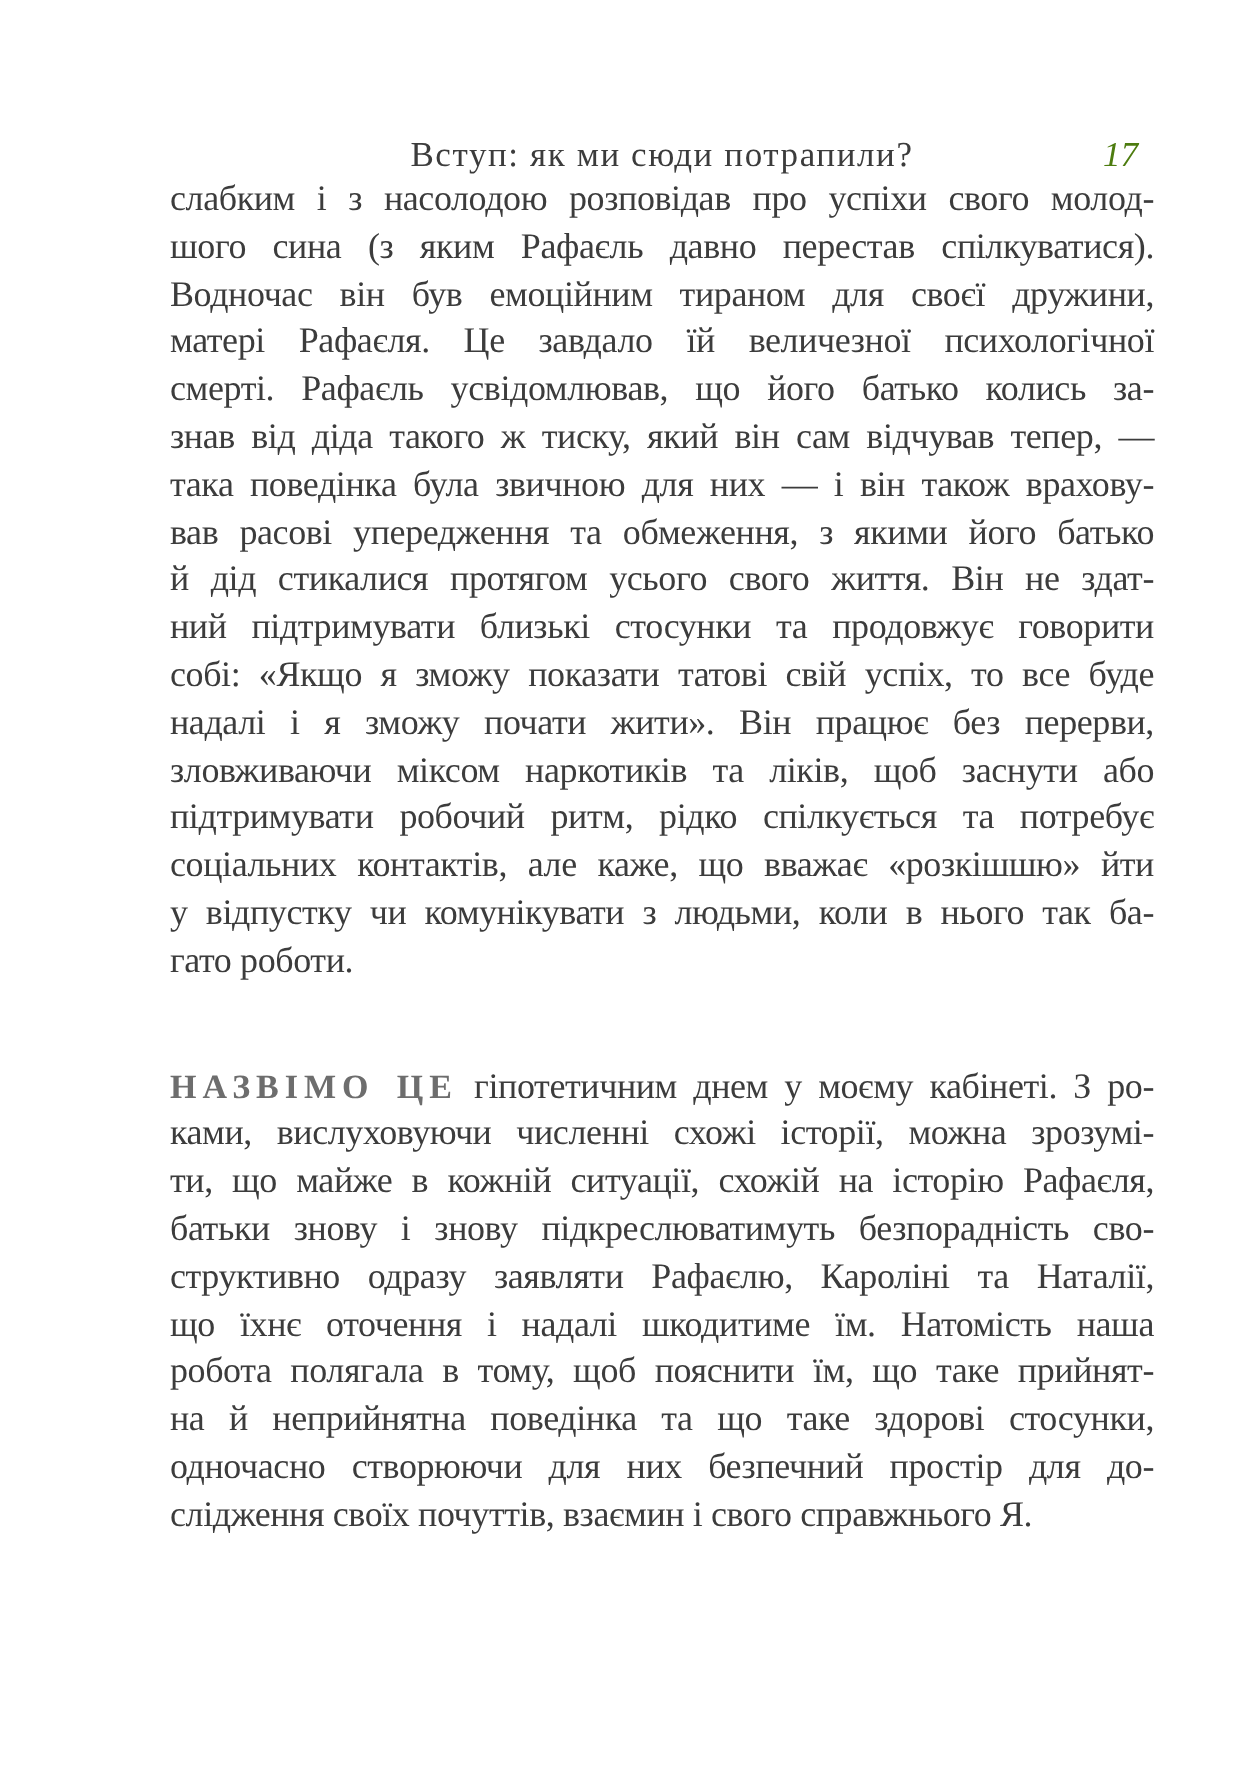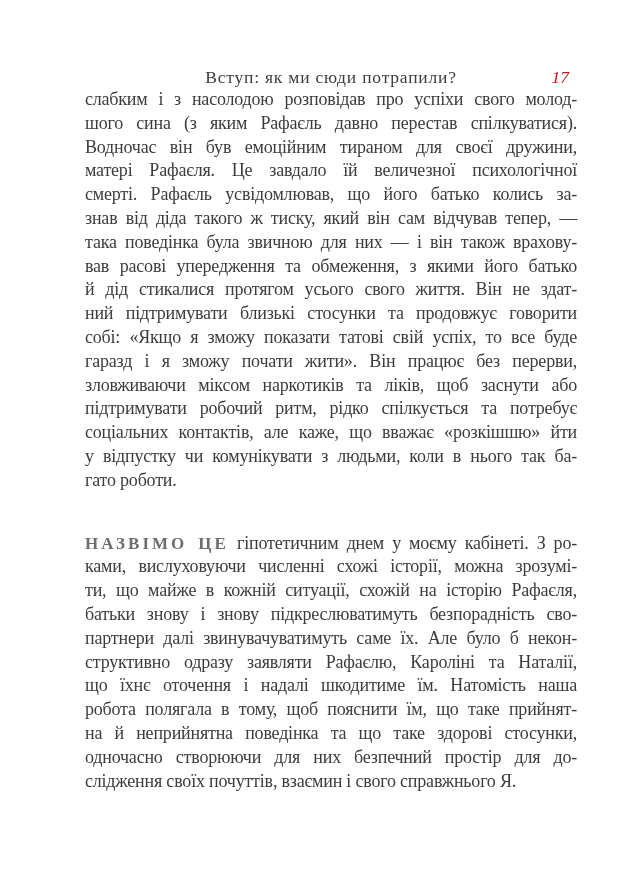--- a/index.html
+++ b/index.html
@@ -31,21 +31,21 @@
     text-align: center;
     letter-spacing: 0.8px;
     color: #3c3c3c;
   }
   .page-number {
     position: absolute;
     right: 8px;
     top: 0;
     font-style: italic;
     font-size: 17.5px;
-    color: #b91c1c;
+    color: #4d7c0f;
   }
   .body-block {
     position: absolute;
     top: 88px;
     left: 85px;
     width: 492px;
     font-size: 18px;
     line-height: 23.8px;
     letter-spacing: -0.2px;
   }
@@ -86,37 +86,36 @@
         <div class="line">шого сина (з яким Рафаєль давно перестав спілкуватися).</div>
         <div class="line">Водночас він був емоційним тираном для своєї дружини,</div>
         <div class="line">матері Рафаєля. Це завдало їй величезної психологічної</div>
         <div class="line">смерті. Рафаєль усвідомлював, що його батько колись за-</div>
         <div class="line">знав від діда такого ж тиску, який він сам відчував тепер, —</div>
         <div class="line">така поведінка була звичною для них — і він також врахову-</div>
         <div class="line">вав расові упередження та обмеження, з якими його батько</div>
         <div class="line">й дід стикалися протягом усього свого життя. Він не здат-</div>
         <div class="line">ний підтримувати близькі стосунки та продовжує говорити</div>
         <div class="line">собі: «Якщо я зможу показати татові свій успіх, то все буде</div>
-        <div class="line">гаразд і я зможу почати жити». Він працює без перерви,</div>
+        <div class="line">надалі і я зможу почати жити». Він працює без перерви,</div>
         <div class="line">зловживаючи міксом наркотиків та ліків, щоб заснути або</div>
         <div class="line">підтримувати робочий ритм, рідко спілкується та потребує</div>
         <div class="line">соціальних контактів, але каже, що вважає «розкішшю» йти</div>
         <div class="line">у відпустку чи комунікувати з людьми, коли в нього так ба-</div>
         <div class="line line-last">гато роботи.</div>
       </div>
 
     <div class="para para2">
       <div class="line">
         <span class="lead-in">НАЗВІМО ЦЕ</span><span> гіпотетичним днем у моєму кабінеті. З ро-</span>
       </div>
       <div>
           <div class="line">ками, вислуховуючи численні схожі історії, можна зрозумі-</div>
           <div class="line">ти, що майже в кожній ситуації, схожій на історію Рафаєля,</div>
           <div class="line">батьки знову і знову підкреслюватимуть безпорадність сво-</div>
-          <div class="line">партнери далі звинувачуватимуть саме їх. Але було б некон-</div>
           <div class="line">структивно одразу заявляти Рафаєлю, Кароліні та Наталії,</div>
           <div class="line">що їхнє оточення і надалі шкодитиме їм. Натомість наша</div>
           <div class="line">робота полягала в тому, щоб пояснити їм, що таке прийнят-</div>
           <div class="line">на й неприйнятна поведінка та що таке здорові стосунки,</div>
           <div class="line">одночасно створюючи для них безпечний простір для до-</div>
           <div class="line line-last">слідження своїх почуттів, взаємин і свого справжнього Я.</div>
         </div>
     </div>
 
   </div>

